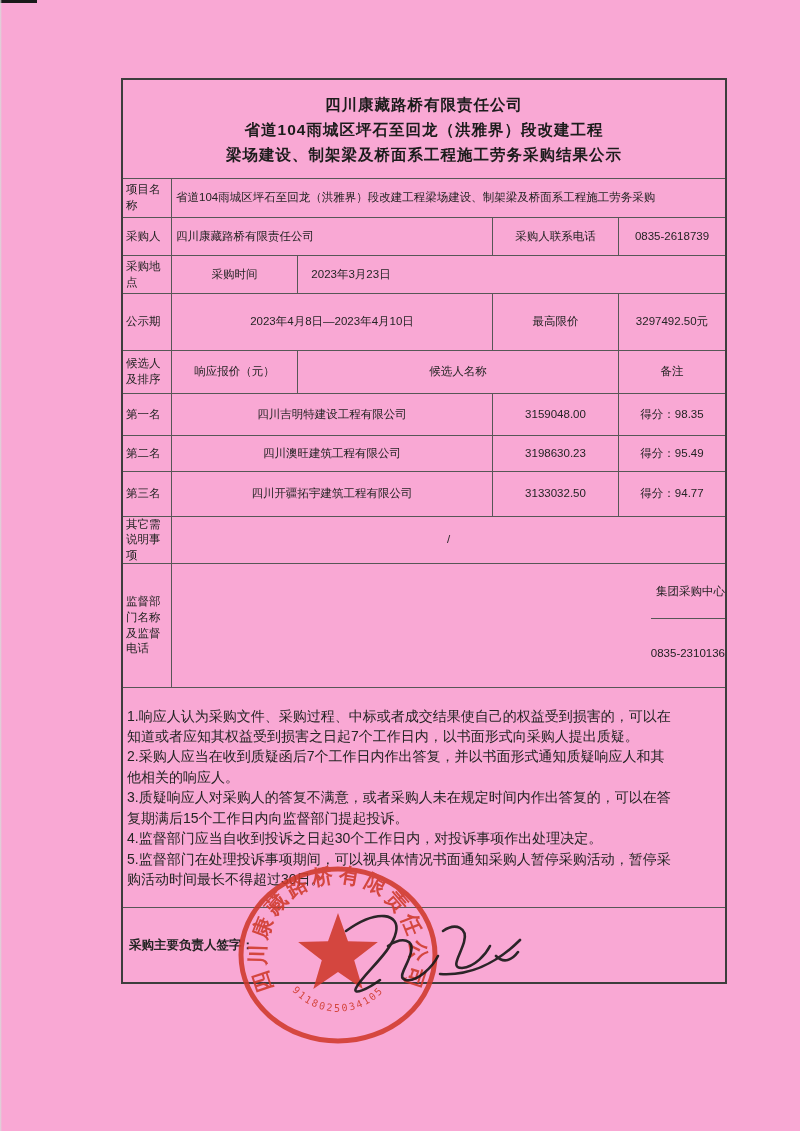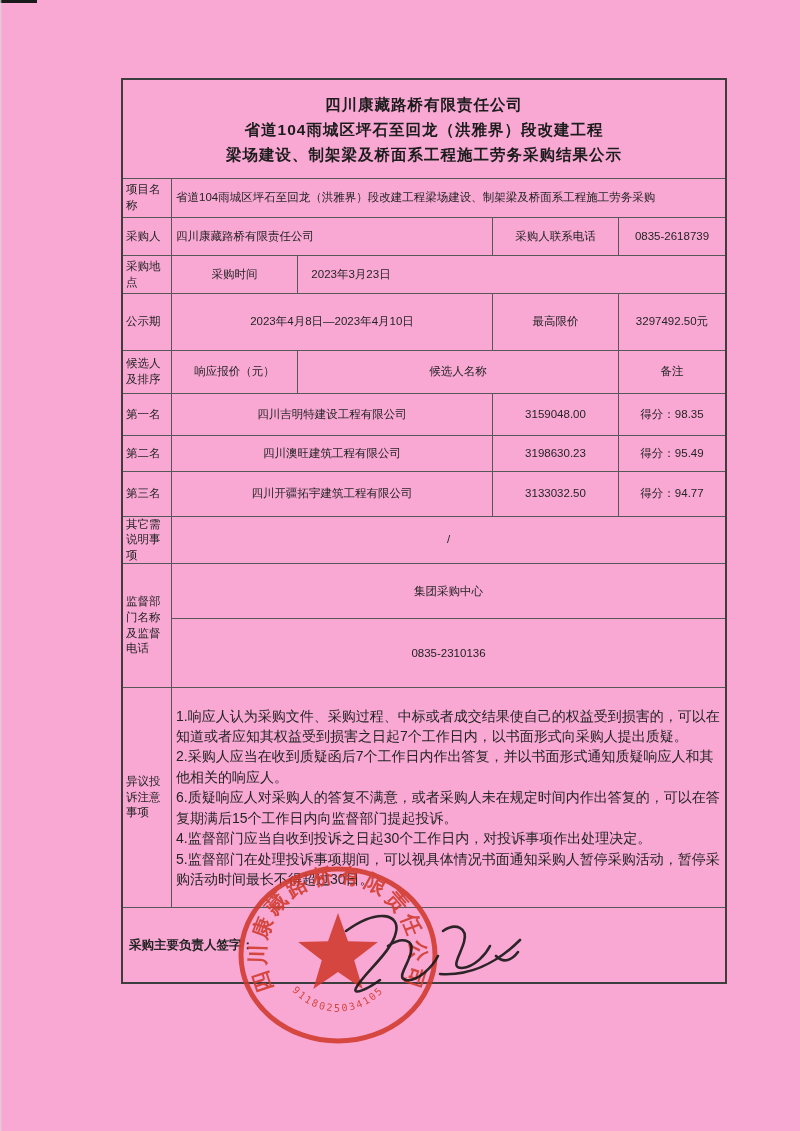--- a/index.html
+++ b/index.html
@@ -31,21 +31,21 @@
     text-align:left; overflow:hidden;
   }
   .c:first-child { border-left:none; }
   .lab { width:48px; justify-content:flex-start; text-align:left; padding:2px 2px 2px 3px; }
   .c2 { width:321px; }
   .c3 { width:126px; }
   .c4 { width:107px; }
   .wide { width:554px; }
   .full { width:602px; }
   .left { justify-content:flex-start; text-align:left; }
-  .stack { width:554px; display:flex; flex-direction:column; border-left:1px solid #575757; box-sizing:border-box; }
+  .stack { width:554px; display:flex; flex-direction:column; border-left:1px solid #575757; box-sizing:border-box;align-items:flex-end; }
   .stack .sub { box-sizing:border-box; display:flex; align-items:center; justify-content:center; font-size:11.5px; }
   .stack .sub + .sub { border-top:1px solid #575757; }
   .objection-text { font-size:14px; line-height:1.46; text-align:left; }
   .sig-row { flex:1; }
   .sig-cell { align-items:center; justify-content:flex-start; padding-left:6px; font-size:12.5px;font-weight:bold; }
 
   .seal-svg { position:absolute; left:228px; top:856px; width:312px; height:200px; z-index:3; pointer-events:none; }
 </style>
 </head>
 <body>
@@ -122,26 +122,25 @@
 
     <div class="r" style="height:124px">
       <div class="c lab" style="border-left:none">监督部门名称及监督电话</div>
       <div class="stack">
         <div class="sub" style="height:54px">集团采购中心</div>
         <div class="sub" style="flex:1">0835-2310136</div>
       </div>
     </div>
 
     <div class="r" style="height:220px">
-      <div class="c lab">异议投诉注意事项</div>
       <div class="c wide left">
         <div class="objection-text">
           <div>1.响应人认为采购文件、采购过程、中标或者成交结果使自己的权益受到损害的，可以在知道或者应知其权益受到损害之日起7个工作日内，以书面形式向采购人提出质疑。</div>
           <div>2.采购人应当在收到质疑函后7个工作日内作出答复，并以书面形式通知质疑响应人和其他相关的响应人。</div>
-          <div>6.质疑响应人对采购人的答复不满意，或者采购人未在规定时间内作出答复的，可以在答复期满后15个工作日内向监督部门提起投诉。</div>
+          <div>3.质疑响应人对采购人的答复不满意，或者采购人未在规定时间内作出答复的，可以在答复期满后15个工作日内向监督部门提起投诉。</div>
           <div>4.监督部门应当自收到投诉之日起30个工作日内，对投诉事项作出处理决定。</div>
           <div>5.监督部门在处理投诉事项期间，可以视具体情况书面通知采购人暂停采购活动，暂停采购活动时间最长不得超过30日。</div>
         </div>
       </div>
     </div>
 
     <div class="r sig-row">
       <div class="c full sig-cell">采购主要负责人签字：</div>
     </div>
 

